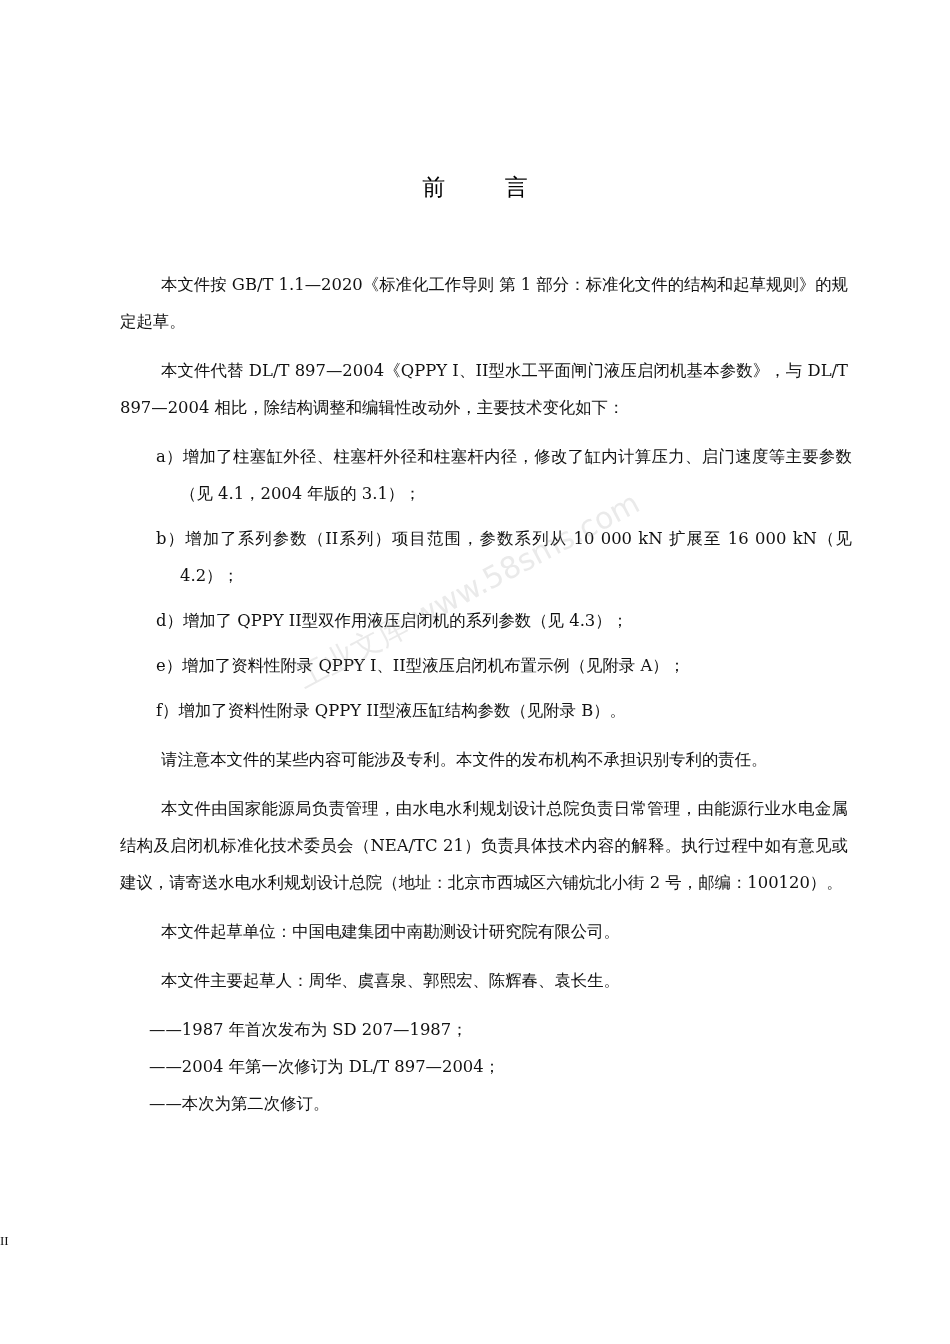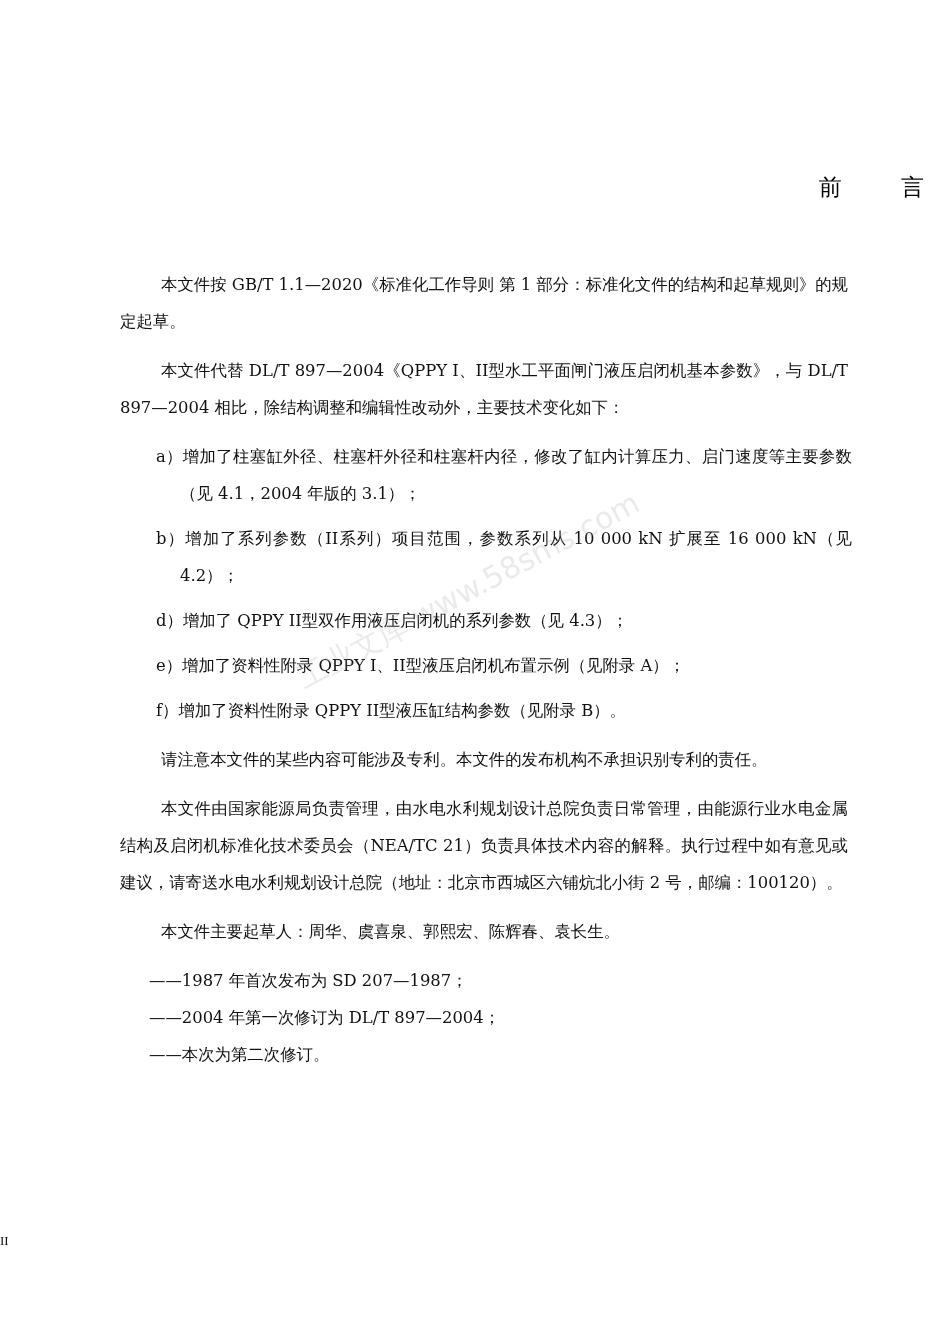--- a/index.html
+++ b/index.html
@@ -1,19 +1,19 @@
 <!DOCTYPE html>
 <html><head>
 <meta charset="utf-8">
 <style>
   html, body { margin: 0; padding: 0; background: #ffffff; }
   body { width: 950px; height: 1344px; position: relative; overflow: hidden;
          font-family: "DejaVu Serif", "Liberation Serif", serif; color: #111; }
   .page { position: absolute; left: 0; top: 0; width: 950px; height: 1344px; }
-  .title { position: absolute; top: 172px; left: 0; width: 950px; text-align: right;
+  .title { position: absolute; top: 172px; left: 0; width: 950px; text-align: center;
            font-family: "DejaVu Sans", "Liberation Sans", sans-serif; font-size: 23px;
            letter-spacing: 26px; text-indent: 26px; color: #000; }
   .body { position: absolute; left: 108px; top: 254px; width: 752px; font-size: 16.4px; line-height: 37px; }
   .p { text-align: justify; text-indent: 41px; margin: 12px; }
   .li { margin: 8px; padding-left: 64px; text-indent: -24px; text-align: justify; }
   .dash { margin: 0; padding-left: 41px; }
   .pagenum { position: absolute; top: 1233px; left: 0; width: 950px; text-align: left;
              font-family: "Liberation Serif", serif; font-size: 13px; }
   .watermark { position: absolute; left: 300px; top: 660px; transform: rotate(-28deg);
                transform-origin: left center; font-family: "DejaVu Sans", sans-serif;
@@ -28,20 +28,21 @@
   <div class="body">
     <p class="p">本文件按 GB/T 1.1—2020《标准化工作导则 第 1 部分：标准化文件的结构和起草规则》的规定起草。</p>
     <p class="p">本文件代替 DL/T 897—2004《QPPY I、II型水工平面闸门液压启闭机基本参数》，与 DL/T 897—2004 相比，除结构调整和编辑性改动外，主要技术变化如下：</p>
     <p class="li">a）增加了柱塞缸外径、柱塞杆外径和柱塞杆内径，修改了缸内计算压力、启门速度等主要参数（见 4.1，2004 年版的 3.1）；</p>
     <p class="li">b）增加了系列参数（II系列）项目范围，参数系列从 10 000 kN 扩展至 16 000 kN（见 4.2）；</p>
     <p class="li">d）增加了 QPPY II型双作用液压启闭机的系列参数（见 4.3）；</p>
     <p class="li">e）增加了资料性附录 QPPY I、II型液压启闭机布置示例（见附录 A）；</p>
     <p class="li">f）增加了资料性附录 QPPY II型液压缸结构参数（见附录 B）。</p>
     <p class="p">请注意本文件的某些内容可能涉及专利。本文件的发布机构不承担识别专利的责任。</p>
     <p class="p">本文件由国家能源局负责管理，由水电水利规划设计总院负责日常管理，由能源行业水电金属结构及启闭机标准化技术委员会（NEA/TC 21）负责具体技术内容的解释。执行过程中如有意见或建议，请寄送水电水利规划设计总院（地址：北京市西城区六铺炕北小街 2 号，邮编：100120）。</p>
+    <p class="p">本文件起草单位：中国电建集团中南勘测设计研究院有限公司。</p>
     <p class="p">本文件主要起草人：周华、虞喜泉、郭熙宏、陈辉春、袁长生。</p>
     <p class="dash">——1987 年首次发布为 SD 207—1987；</p>
     <p class="dash">——2004 年第一次修订为 DL/T 897—2004；</p>
     <p class="dash">——本次为第二次修订。</p>
   </div>
 
   <div class="watermark">工业文库 www.58sms.com</div>
 
   <div class="pagenum">II</div>
 </div>

